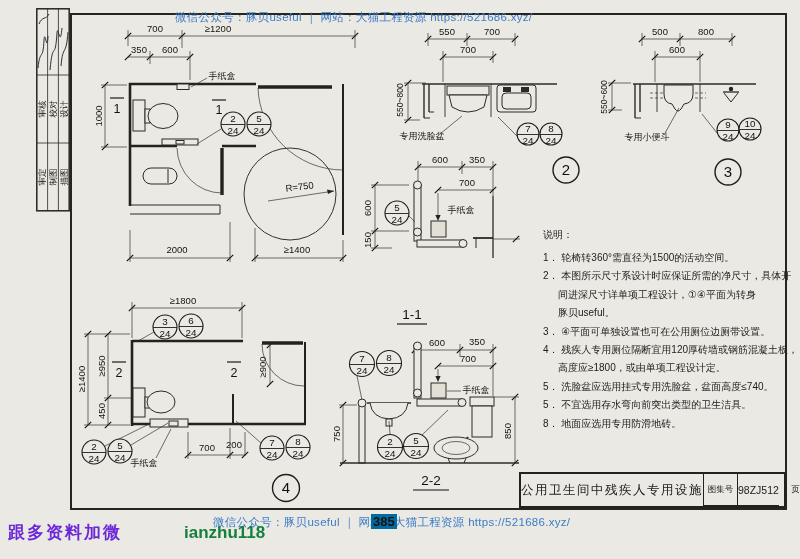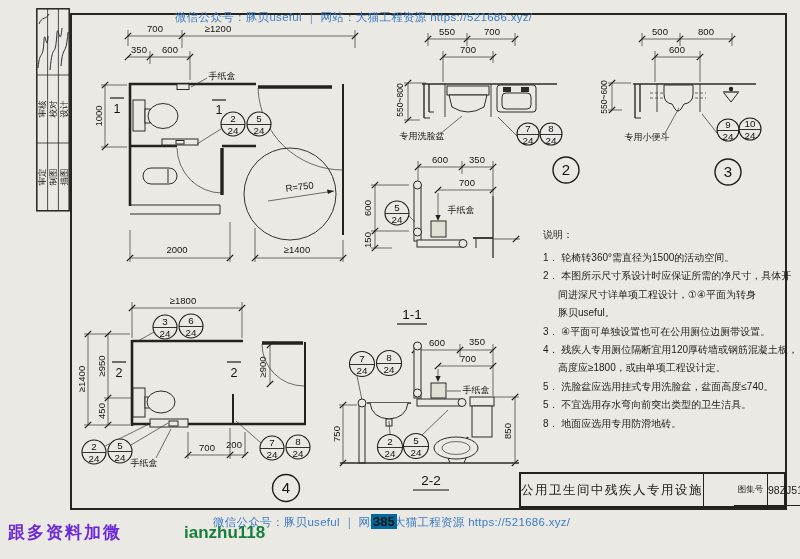--- a/index.html
+++ b/index.html
@@ -25,21 +25,21 @@
   .nt{font-size:15px;text-anchor:middle;fill:#111;font-family:inherit}
   .fx{fill:#ebe9e3}
   .bx{fill:#e2dfd5;stroke:#2c2b26;stroke-width:1}
   
   .notes{position:absolute;left:543px;top:203px;width:252px;margin-top:25px;}
   .notes .hd{font-size:10px;margin-bottom:7px;}
   .notes .ln{font-size:10px;line-height:18.4px;white-space:nowrap;}
   .notes .ind{padding-left:15px;}
   
   .tblock{position:absolute;left:519px;top:472px;width:267px;height:36px;
-          border:2px solid #23221d;display:flex;background:#ebe9e3;box-sizing:border-box;gap:30px;}
+          border:2px solid #23221d;display:flex;background:#ebe9e3;box-sizing:border-box;}
   .tb-title{width:190px;border-right:1.6px solid #23221d;display:flex;align-items:center;
             justify-content:center;font-size:12.5px;letter-spacing:1.5px;white-space:nowrap;}
   .tb-grid{flex:1;display:flex;flex-direction:row;}
   .tb-row{flex:1;display:flex;}
   .tb-row:first-child{border-bottom:1.2px solid #23221d;}
   .tb-lab{width:33px;border-right:1.2px solid #23221d;display:flex;align-items:center;
           justify-content:center;font-size:8.5px;}
   .tb-val{flex:1;display:flex;align-items:center;justify-content:center;font-size:10.5px;}
   
   .wm{position:absolute;color:#3b7cc9;font-size:11.5px;white-space:nowrap;letter-spacing:.3px;}

